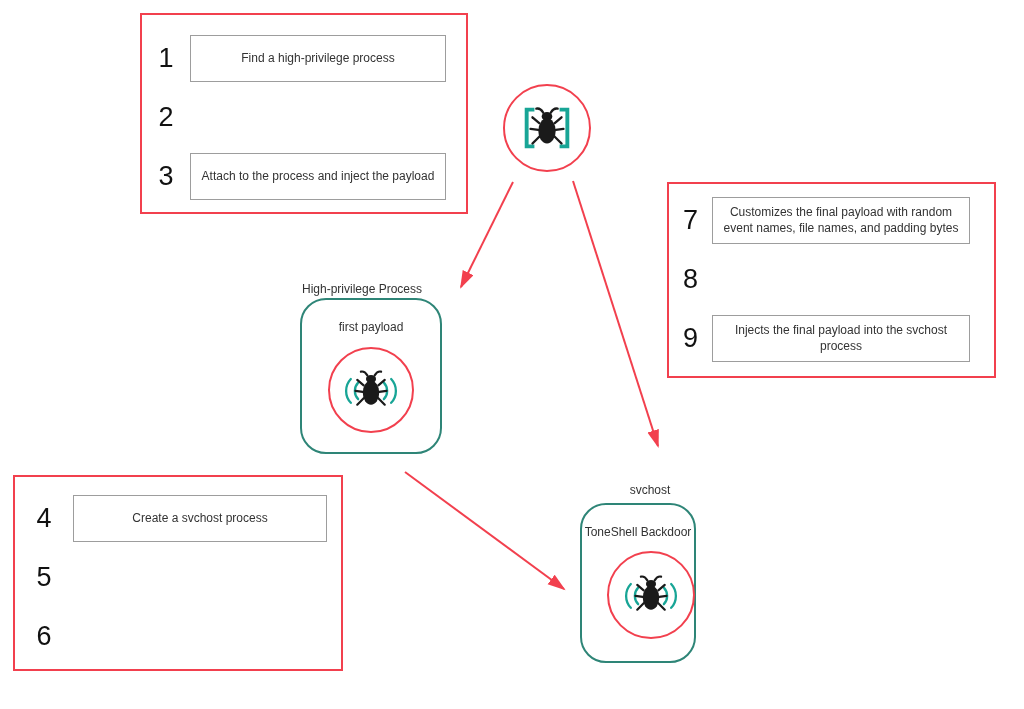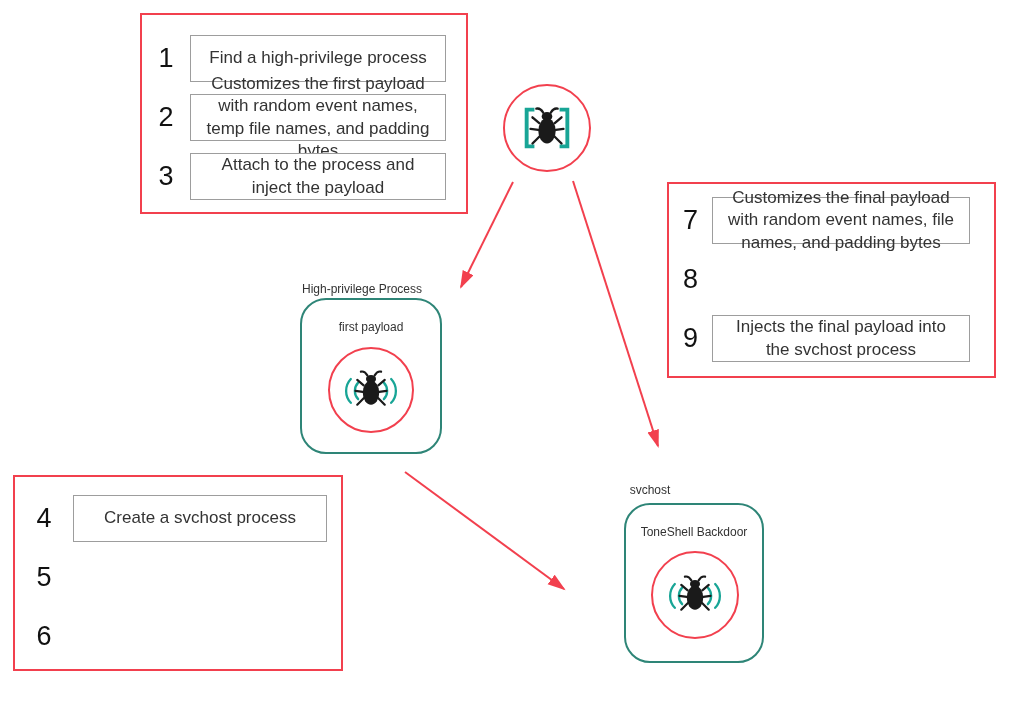--- a/index.html
+++ b/index.html
@@ -17,35 +17,35 @@
   .red-group{position:absolute;border:2px solid var(--red);background:#ffffff;box-sizing:border-box;}
   #group-upper-left{left:140px;top:13px;width:328px;height:201px;padding:20px 20px 0 0;}
   #group-right{left:667px;top:182px;width:329px;height:196px;padding:13px 24px 0 0;}
   #group-lower-left{left:13px;top:475px;width:330px;height:196px;padding:18px 14px 0 0;}
 
   .step-row{display:flex;align-items:stretch;height:47px;margin-bottom:12px;}
   .step-num{display:flex;align-items:center;justify-content:center;font-size:27px;color:#111111;flex:0 0 auto;}
   #group-upper-left .step-num{width:48px;}
   #group-right .step-num{width:43px;}
   #group-lower-left .step-num{width:58px;}
-  .step-box{flex:1;border:1px solid var(--box-border);background:#ffffff;display:flex;align-items:center;justify-content:center;text-align:center;font-size:17px;line-height:1.3;color:var(--text);padding:8px 10px;box-sizing:border-box;}
+  .step-box{flex:1;border:1px solid var(--box-border);background:#ffffff;display:flex;align-items:center;justify-content:center;text-align:center;font-size:12px;line-height:1.3;color:var(--text);padding:8px 10px;box-sizing:border-box;}
 
   
   .node-label{position:absolute;text-align:center;font-size:12px;line-height:1.25;color:var(--text);}
   #malware-label{left:497px;top:46px;width:100px;}
   #hp-label{left:282px;top:282px;width:160px;}
   #svchost-label{left:590px;top:483px;width:120px;}
 
   
   #malware-node{position:absolute;left:503px;top:84px;width:88px;height:88px;border:2px solid var(--red);border-radius:50%;box-sizing:border-box;display:flex;align-items:center;justify-content:center;background:#ffffff;}
 
   
   .rounded-node{position:absolute;border:2px solid var(--teal-border);border-radius:26px;background:#ffffff;box-sizing:border-box;}
   #hp-node{left:300px;top:298px;width:142px;height:156px;}
-  #svchost-node{left:580px;top:503px;width:140px;height:160px;margin-left:44px;}
+  #svchost-node{left:580px;top:503px;width:116px;height:160px;}
   .node-inner-label{position:absolute;left:0;right:0;top:20px;text-align:center;font-size:12px;color:var(--text);}
   .red-circle{position:absolute;border:2px solid var(--red);border-radius:50%;box-sizing:border-box;display:flex;align-items:center;justify-content:center;background:#ffffff;}
   #hp-node .red-circle{left:26px;top:47px;width:86px;height:86px;}
   #svchost-node .red-circle{left:25px;top:46px;width:88px;height:88px;}
 
   #edges{position:absolute;left:0;top:0;pointer-events:none;}
 </style>
 </head>
 <body>
 
@@ -64,23 +64,20 @@
 
   <div class="red-group" id="group-upper-left">
     <div class="step-row">
       <div class="step-num">1</div>
       <div class="step-box">
           <span>Find a high-privilege process</span>
         </div>
     </div>
     <div class="step-row">
       <div class="step-num">2</div>
-      <div class="step-box">
-          <span>Customizes the first payload with random event names, temp file names, and padding bytes</span>
-        </div>
     </div>
     <div class="step-row">
       <div class="step-num">3</div>
       <div class="step-box">
           <span>Attach to the process and inject the payload</span>
         </div>
     </div>
   </div>
 
   <div class="red-group" id="group-right">

